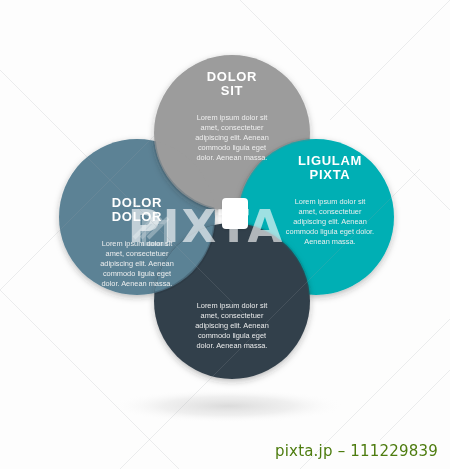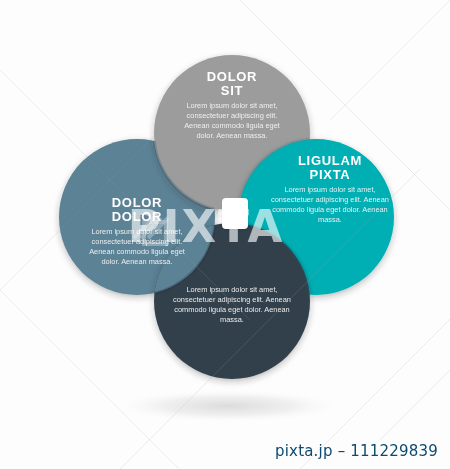--- a/index.html
+++ b/index.html
@@ -57,21 +57,21 @@
     letter-spacing: 0.7px;
     line-height: 13.5px;
     color: #ffffff;
     margin: 0 0 4px 0;
     white-space: pre-line;
   }
   .lobe-body {
     font-size: 7.4px;
     line-height: 10px;
     color: #f2f2f2;
-    margin: 0;
+    margin: 16px;
     opacity: 0.96;
     padding: 0 14px;
   }
 
   .t-top    { left: 157px; top: 70px;  }
   .t-right  { left: 255px; top: 154px; }
   .t-left   { left: 62px;  top: 196px; }
   .t-bottom { left: 157px; top: 285px; }
 
   .t-top .lobe-body    { padding: 0 18px; }
@@ -125,21 +125,21 @@
     pointer-events: none;
   }
 
   
   .footer {
     position: absolute;
     right: 12px;
     bottom: 9px;
     font-family: "DejaVu Sans", sans-serif;
     font-size: 15px;
-    color: #0c4a6e;
+    color: #4d7c0f;
     letter-spacing: 0.2px;
     z-index: 70;
   }
 </style>
 </head>
 <body>
 
 <div id="stage">
 
   <svg class="venn" viewBox="0 0 450 440">

